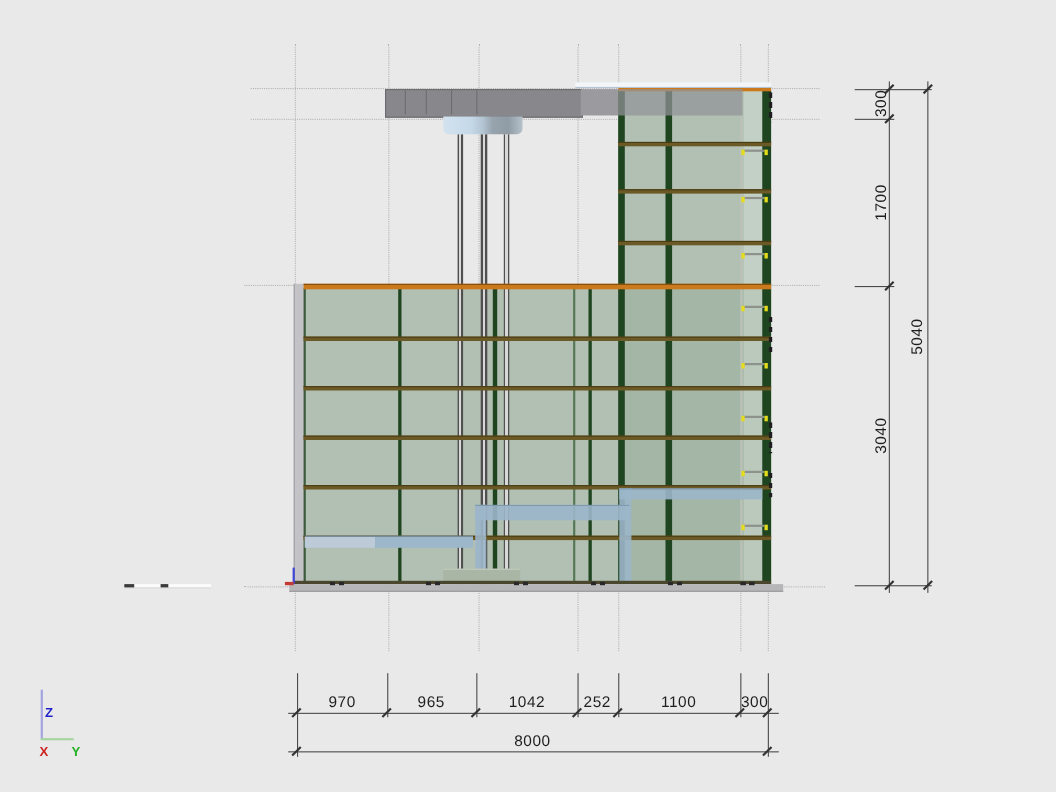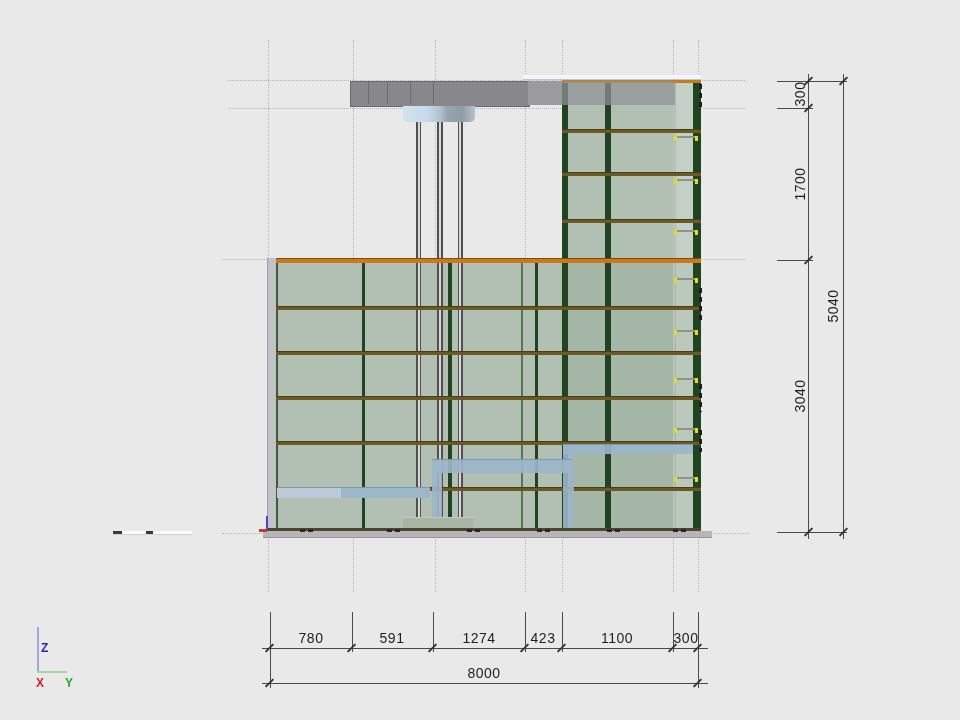--- a/index.html
+++ b/index.html
@@ -148,24 +148,24 @@
   <div class="abs dimline" style="left:262px;top:683px;width:446px;height:1px"></div>
   <div class="abs tick" style="left:264px;top:647px"></div>
   <div class="abs tick" style="left:346px;top:647px"></div>
   <div class="abs tick" style="left:427px;top:647px"></div>
   <div class="abs tick" style="left:519px;top:647px"></div>
   <div class="abs tick" style="left:556px;top:647px"></div>
   <div class="abs tick" style="left:667px;top:647px"></div>
   <div class="abs tick" style="left:692px;top:647px"></div>
   <div class="abs tick" style="left:264px;top:682px"></div>
   <div class="abs tick" style="left:692px;top:682px"></div>
-  <div class="abs dimtext" style="left:289px;top:631px">780</div>
-  <div class="abs dimtext" style="left:370px;top:631px">591</div>
-  <div class="abs dimtext" style="left:457px;top:631px">1274</div>
-  <div class="abs dimtext" style="left:521px;top:631px">423</div>
+  <div class="abs dimtext" style="left:289px;top:631px">970</div>
+  <div class="abs dimtext" style="left:370px;top:631px">965</div>
+  <div class="abs dimtext" style="left:457px;top:631px">1042</div>
+  <div class="abs dimtext" style="left:521px;top:631px">252</div>
   <div class="abs dimtext" style="left:595px;top:631px">1100</div>
   <div class="abs dimtext" style="left:664px;top:631px">300</div>
   <div class="abs dimtext" style="left:462px;top:666px">8000</div>
 
   <div class="abs dimline" style="left:777px;top:81px;width:70px;height:1px"></div>
   <div class="abs dimline" style="left:777px;top:108px;width:36px;height:1px"></div>
   <div class="abs dimline" style="left:777px;top:260px;width:36px;height:1px"></div>
   <div class="abs dimline" style="left:777px;top:532px;width:70px;height:1px"></div>
   <div class="abs dimline" style="left:808px;top:74px;width:1px;height:465px"></div>
   <div class="abs dimline" style="left:843px;top:74px;width:1px;height:465px"></div>

